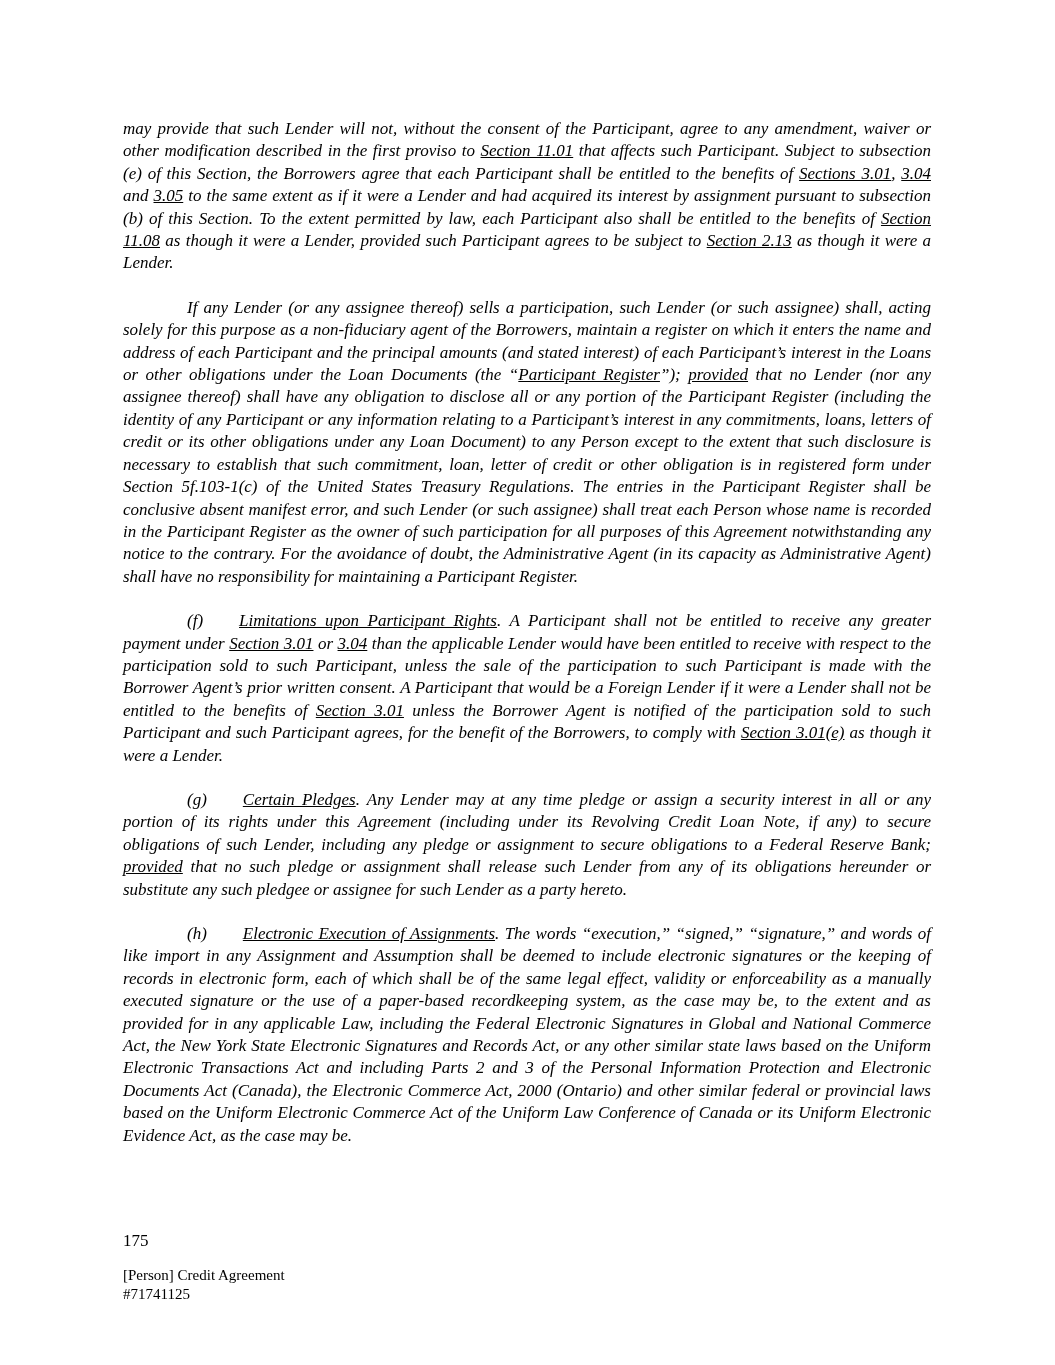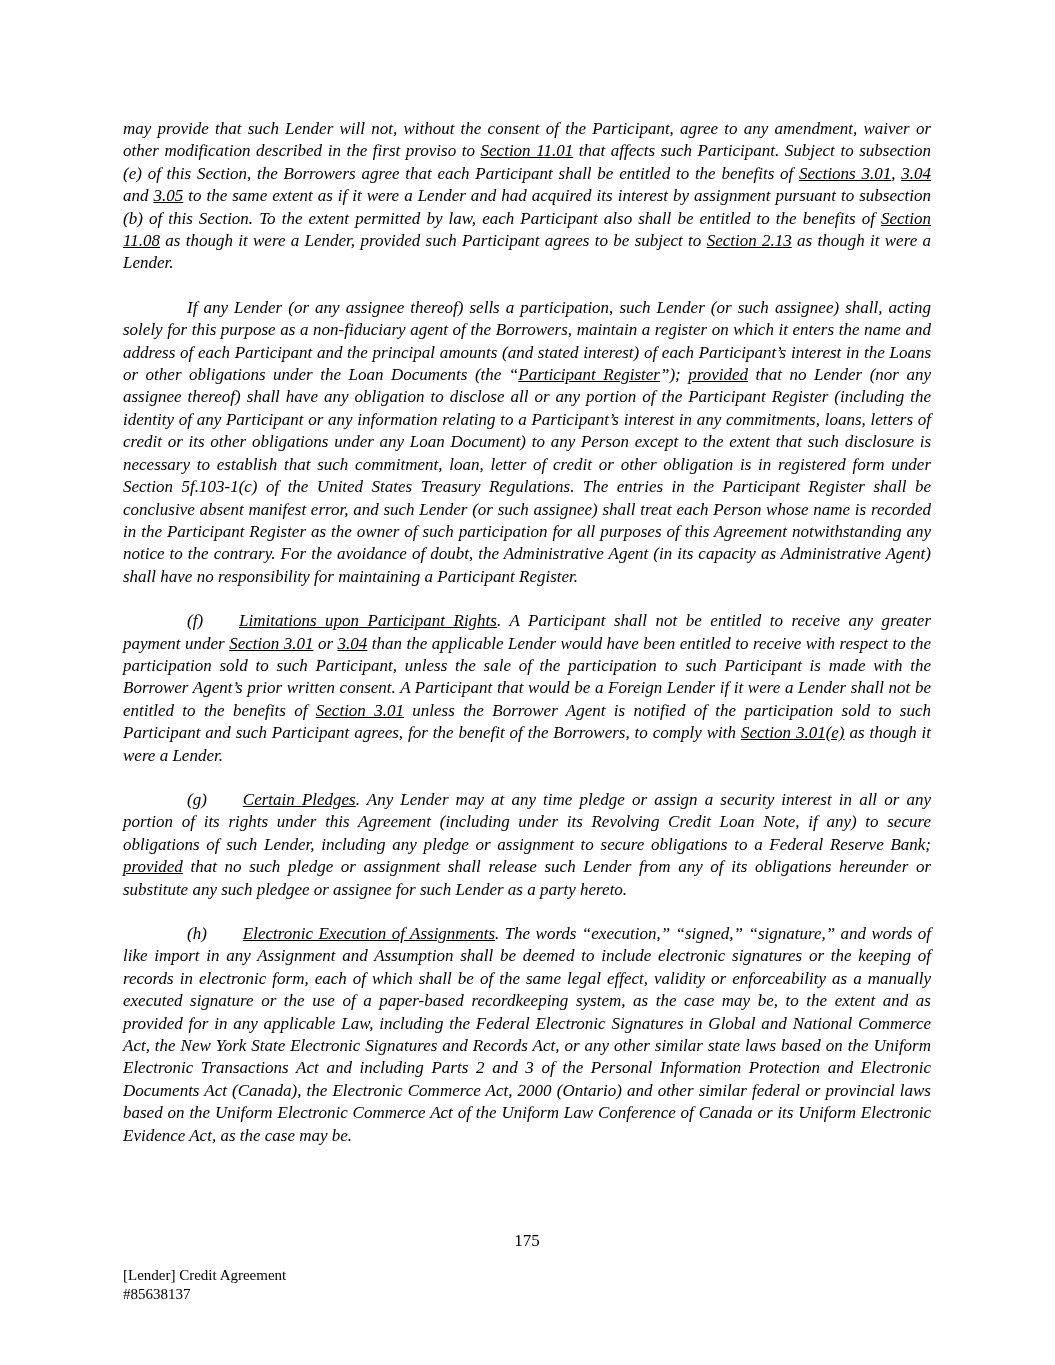--- a/index.html
+++ b/index.html
@@ -36,21 +36,20 @@
   }
   .tab {
     display: inline-block;
     width: 36px;
   }
   .page-number {
     position: absolute;
     top: 1230px;
     left: 123px;
     width: 808px;
-    text-align: center;
     line-height: 22px;
   }
   .page-footer {
     position: absolute;
     top: 1266px;
     left: 123px;
     font-size: 15px;
     line-height: 19px;
   }
 </style>
@@ -61,15 +60,15 @@
     <p><span>may provide that such Lender will not, without the consent of the Participant, agree to any amendment, waiver or other modification described in the first proviso to </span><span class="u">Section 11.01</span><span> that affects such Participant.  Subject to subsection (e) of this Section, the Borrowers agree that each Participant shall be entitled to the benefits of </span><span class="u">Sections 3.01</span><span>, </span><span class="u">3.04</span><span> and </span><span class="u">3.05</span><span> to the same extent as if it were a Lender and had acquired its interest by assignment pursuant to subsection (b) of this Section.  To the extent permitted by law, each Participant also shall be entitled to the benefits of </span><span class="u">Section 11.08</span><span> as though it were a Lender, provided such Participant agrees to be subject to </span><span class="u">Section 2.13</span><span> as though it were a Lender.</span></p>
     <p class="indent"><span>If any Lender (or any assignee thereof) sells a participation, such Lender (or such assignee) shall, acting solely for this purpose as a non-fiduciary agent of the Borrowers, maintain a register on which it enters the name and address of each Participant and the principal amounts (and stated interest) of each Participant’s interest in the Loans or other obligations under the Loan Documents (the “</span><span class="u">Participant Register</span><span>”); </span><span class="u">provided</span><span> that no Lender (nor any assignee thereof) shall have any obligation to disclose all or any portion of the Participant Register (including the identity of any Participant or any information relating to a Participant’s interest in any commitments, loans, letters of credit or its other obligations under any Loan Document) to any Person except to the extent that such disclosure is necessary to establish that such commitment, loan, letter of credit or other obligation is in registered form under Section 5f.103-1(c) of the United States Treasury Regulations.  The entries in the Participant Register shall be conclusive absent manifest error, and such Lender (or such assignee) shall treat each Person whose name is recorded in the Participant Register as the owner of such participation for all purposes of this Agreement notwithstanding any notice to the contrary.  For the avoidance of doubt, the Administrative Agent (in its capacity as Administrative Agent) shall have no responsibility for maintaining a Participant Register.</span></p>
     <p class="indent"><span>(f)</span><span class="tab"></span><span class="u">Limitations upon Participant Rights</span><span>.  A Participant shall not be entitled to receive any greater payment under </span><span class="u">Section 3.01</span><span> or </span><span class="u">3.04</span><span> than the applicable Lender would have been entitled to receive with respect to the participation sold to such Participant, unless the sale of the participation to such Participant is made with the Borrower Agent’s prior written consent.  A Participant that would be a Foreign Lender if it were a Lender shall not be entitled to the benefits of </span><span class="u">Section 3.01</span><span> unless the Borrower Agent is notified of the participation sold to such Participant and such Participant agrees, for the benefit of the Borrowers, to comply with </span><span class="u">Section 3.01(e)</span><span> as though it were a Lender.</span></p>
     <p class="indent"><span>(g)</span><span class="tab"></span><span class="u">Certain Pledges</span><span>.  Any Lender may at any time pledge or assign a security interest in all or any portion of its rights under this Agreement (including under its Revolving Credit Loan Note, if any) to secure obligations of such Lender, including any pledge or assignment to secure obligations to a Federal Reserve Bank; </span><span class="u">provided</span><span> that no such pledge or assignment shall release such Lender from any of its obligations hereunder or substitute any such pledgee or assignee for such Lender as a party hereto.</span></p>
     <p class="indent"><span>(h)</span><span class="tab"></span><span class="u">Electronic Execution of Assignments</span><span>.  The words “execution,” “signed,” “signature,” and words of like import in any Assignment and Assumption shall be deemed to include electronic signatures or the keeping of records in electronic form, each of which shall be of the same legal effect, validity or enforceability as a manually executed signature or the use of a paper-based recordkeeping system, as the case may be, to the extent and as provided for in any applicable Law, including the Federal Electronic Signatures in Global and National Commerce Act, the New York State Electronic Signatures and Records Act, or any other similar state laws based on the Uniform Electronic Transactions Act and including Parts 2 and 3 of the Personal Information Protection and Electronic Documents Act (Canada), the Electronic Commerce Act, 2000 (Ontario) and other similar federal or provincial laws based on the Uniform Electronic Commerce Act of the Uniform Law Conference of Canada or its Uniform Electronic Evidence Act, as the case may be.</span></p>
   </main>
 
 <div class="page-number">175</div>
 
 <div class="page-footer">
-  <div>[Lender] Credit Agreement</div>
-  <div>#85638137</div>
+  <div>[Person] Credit Agreement</div>
+  <div>#71741125</div>
 </div>
 
 </body></html>

